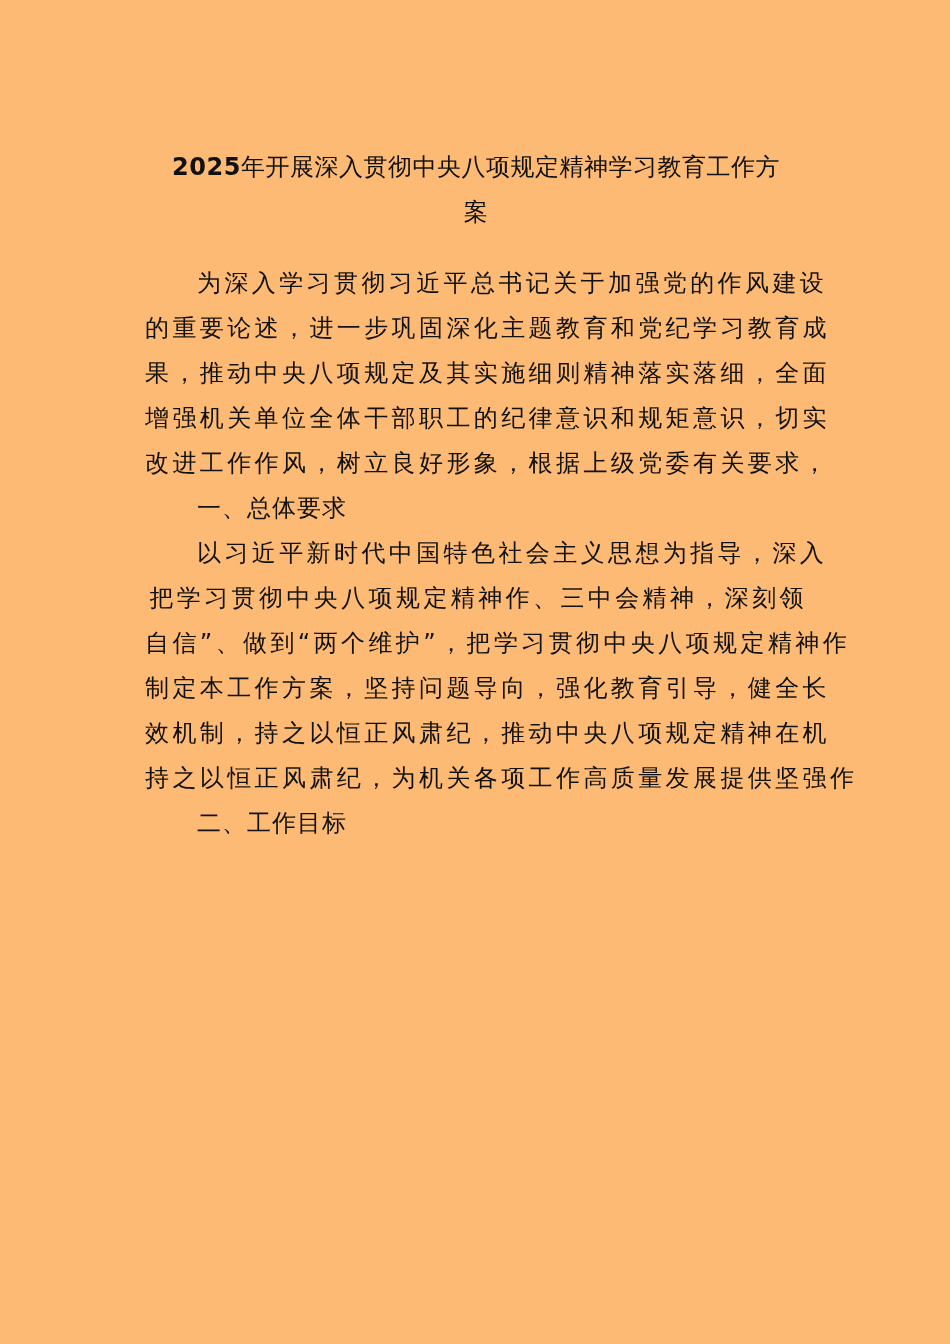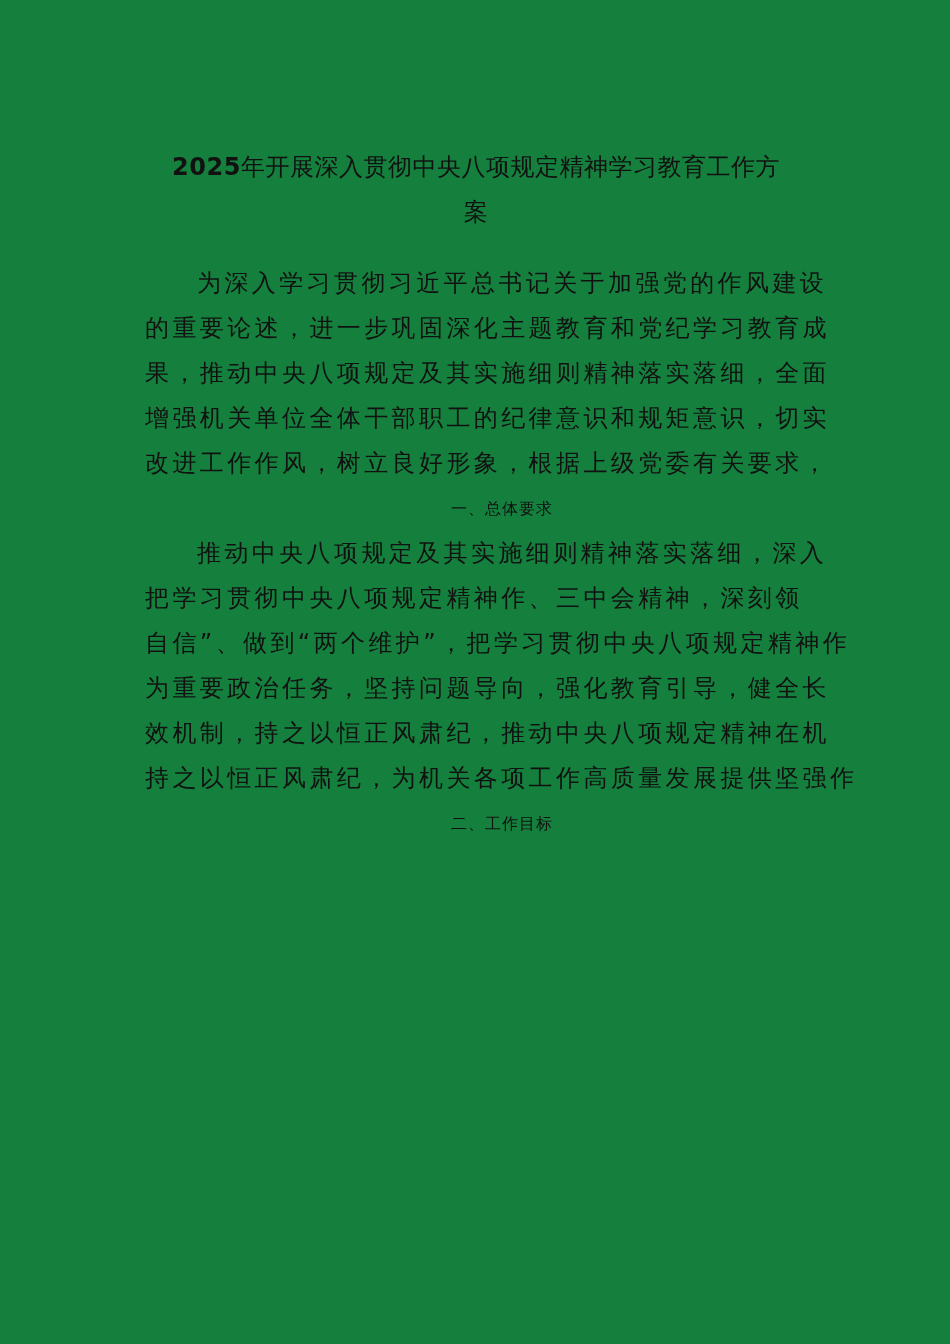--- a/index.html
+++ b/index.html
@@ -1,32 +1,32 @@
 <!DOCTYPE html>
 <html><head>
   <meta charset="utf-8">
   <style>
     html, body { margin: 0; padding: 0; background: #ffffff; }
     body { width: 950px; height: 1344px; position: relative; overflow: hidden; }
     .page {
-      position: absolute; left: 0; top: 0; width: 950px; height: 1344px; background: #15803d;
+      position: absolute; left: 0; top: 0; width: 950px; height: 1344px; background: #fdba74;
     }
     .content {
       position: absolute; left: 145px; top: 145px; width: 662px;
       font-family: "DejaVu Sans", "Liberation Sans", sans-serif;
       color: #111;
     }
     .title {
       text-align: center; font-size: 24px; line-height: 45px; margin: 0;
       letter-spacing: 0.5px; font-weight: normal;
     }
     .title .year { font-weight: bold; }
     .title-wrap { margin-bottom: 26px; }
-    .line { display: block; white-space: nowrap; }
-    .heading { font-size: 16px; line-height: 45px; margin: 0; padding-left: 52px; letter-spacing: 1px; text-align: center; }
+    .line { display: block; white-space: nowrap; text-align: right; }
+    .heading { font-size: 24px; line-height: 45px; margin: 0; padding-left: 52px; letter-spacing: 1px; }
   </style>
 </head>
 <body>
 
 <div class="page">
   <div class="content">
     <div class="title-wrap">
       <p class="title"><span class="year">2025</span><span>年开展深入贯彻中央八项规定精神学习教育工作方</span></p>
       <p class="title">案</p>
     </div>
@@ -35,24 +35,24 @@
       <span class="line" style="padding-left:52px">为深入学习贯彻习近平总书记关于加强党的作风建设</span>
       <span class="line">的重要论述，进一步巩固深化主题教育和党纪学习教育成</span>
       <span class="line">果，推动中央八项规定及其实施细则精神落实落细，全面</span>
       <span class="line">增强机关单位全体干部职工的纪律意识和规矩意识，切实</span>
       <span class="line">改进工作作风，树立良好形象，根据上级党委有关要求，</span>
     </div>
 
     <div class="heading">一、总体要求</div>
 
     <div>
-      <span class="line" style="padding-left:52px">推动中央八项规定及其实施细则精神落实落细，深入</span>
+      <span class="line" style="padding-left:52px">以习近平新时代中国特色社会主义思想为指导，深入</span>
       <span class="line">把学习贯彻中央八项规定精神作、三中会精神，深刻领</span>
       <span class="line">自信”、做到“两个维护”，把学习贯彻中央八项规定精神作</span>
-      <span class="line">为重要政治任务，坚持问题导向，强化教育引导，健全长</span>
+      <span class="line">制定本工作方案，坚持问题导向，强化教育引导，健全长</span>
       <span class="line">效机制，持之以恒正风肃纪，推动中央八项规定精神在机</span>
       <span class="line">持之以恒正风肃纪，为机关各项工作高质量发展提供坚强作</span>
     </div>
 
     <div class="heading">二、工作目标</div>
   </div>
 </div>
 
 <style>
   .content .line { font-size: 24px; line-height: 45px; letter-spacing: 3.4px; }

